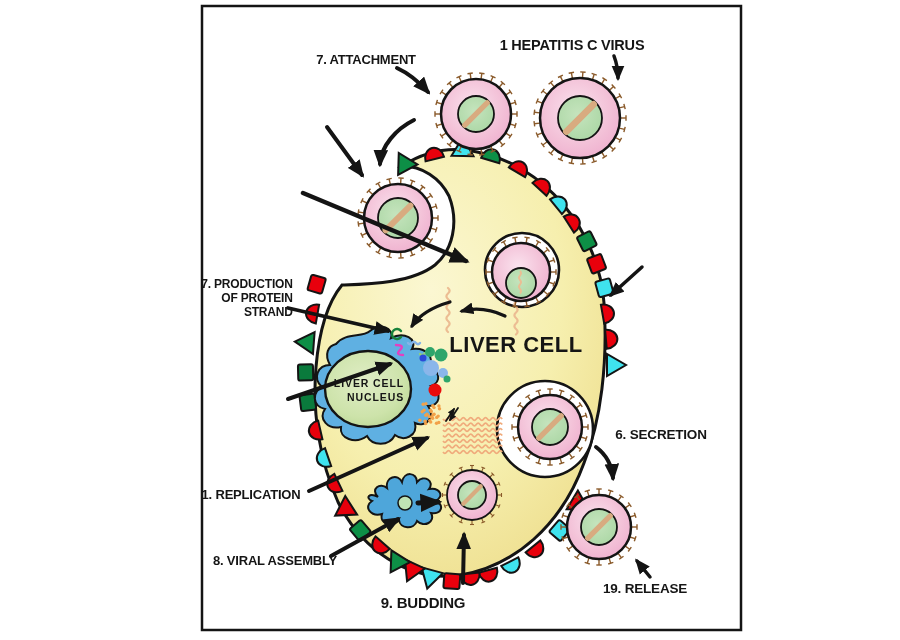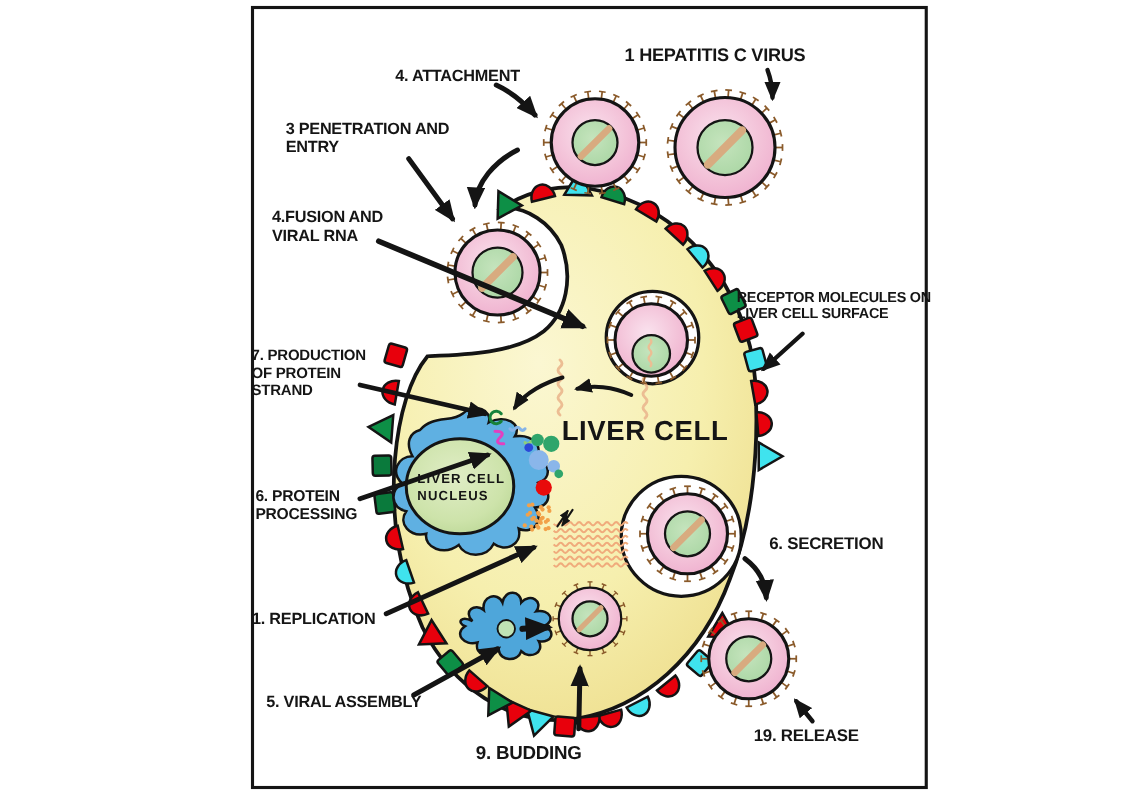--- a/index.html
+++ b/index.html
@@ -1,20 +1,20 @@
 <!DOCTYPE html>
 <html><head>
 <meta charset="utf-8">
 <style>
   html,body{margin:0;padding:0;background:#fff;}
   .page{position:relative;width:900px;height:640px;background:#ffffff;overflow:hidden;
         font-family:"Liberation Sans","DejaVu Sans",sans-serif;}
   #canvas{position:absolute;left:0;top:0;}
   .lbl{position:absolute;transform:translate(-50%,-50%);font-weight:bold;color:#151515;
-       white-space:pre-line;text-align:left;line-height:1.16;letter-spacing:-0.2px;}
+       white-space:pre-line;text-align:right;line-height:1.16;letter-spacing:-0.2px;}
   .lbl-big{letter-spacing:0.5px;}
   .lbl-nuc{font-weight:bold;letter-spacing:0.9px;line-height:1.3;}
 </style>
 </head>
 <body>
 
 <div class="page">
   <svg id="canvas" width="900" height="640" viewBox="0 0 900 640">
       <defs>
         <marker id="ah" viewBox="0 0 6 5" refX="4.8" refY="2.5" markerWidth="4.4" markerHeight="3.8" orient="auto">
@@ -532,33 +532,25 @@
       <path d="M 596,447 C 608,456 612,466 613,478" fill="none" stroke="#141414" stroke-width="4" stroke-linecap="round" marker-end="url(#ah)"></path>
       <path d="M 650,577 L 637,561" fill="none" stroke="#141414" stroke-width="3.5" stroke-linecap="round" marker-end="url(#ah)"></path>
       <path d="M 642,267 L 611,295" fill="none" stroke="#141414" stroke-width="3.5" stroke-linecap="round" marker-end="url(#ah)"></path>
       <path d="M 505,316 C 490,309 474,308 462,311" fill="none" stroke="#141414" stroke-width="3.2" stroke-linecap="round" marker-end="url(#ah)"></path>
       <path d="M 450,302 C 436,306 420,314 412,326" fill="none" stroke="#141414" stroke-width="3.2" stroke-linecap="round" marker-end="url(#ah)"></path>
       <path d="M 446,421 L 454,409" fill="none" stroke="#141414" stroke-width="1.8" stroke-linecap="round" marker-end="url(#ah)"></path>
       <path d="M 458,408 L 450,420" fill="none" stroke="#141414" stroke-width="1.8" stroke-linecap="round" marker-end="url(#ah)"></path>
     </svg>
 
   <div class="lbl" style="left:572px;top:45px;font-size:14.5px">1 HEPATITIS C VIRUS</div>
-  <div class="lbl" style="left:366px;top:60px;font-size:13px">4. ATTACHMENT</div>
-  <div class="lbl" style="left:294px;top:110px;font-size:13px">3 PENETRATION AND
-ENTRY</div>
-  <div class="lbl" style="left:262px;top:181px;font-size:13px">4.FUSION AND
-VIRAL RNA</div>
+  <div class="lbl" style="left:366px;top:60px;font-size:13px">7. ATTACHMENT</div>
   <div class="lbl" style="left:247px;top:299px;font-size:12px">7. PRODUCTION
 OF PROTEIN
 STRAND</div>
-  <div class="lbl" style="left:245px;top:404px;font-size:12.5px">6. PROTEIN
-PROCESSING</div>
   <div class="lbl" style="left:251px;top:495px;font-size:13px">1. REPLICATION</div>
-  <div class="lbl" style="left:275px;top:561px;font-size:13px">5. VIRAL ASSEMBLY</div>
+  <div class="lbl" style="left:275px;top:561px;font-size:13px">8. VIRAL ASSEMBLY</div>
   <div class="lbl" style="left:423px;top:603px;font-size:15px">9. BUDDING</div>
   <div class="lbl" style="left:661px;top:435px;font-size:13.5px">6. SECRETION</div>
   <div class="lbl" style="left:645px;top:589px;font-size:13.5px">19. RELEASE</div>
-  <div class="lbl" style="left:667px;top:246px;font-size:11.5px">RECEPTOR MOLECULES ON
-LIVER CELL SURFACE</div>
   <div class="lbl lbl-big" style="left:516px;top:345px;font-size:22px">LIVER CELL</div>
   <div class="lbl lbl-nuc" style="left:369px;top:391px;font-size:10.5px">LIVER CELL
 NUCLEUS</div>
 </div>
 
 </body></html>

